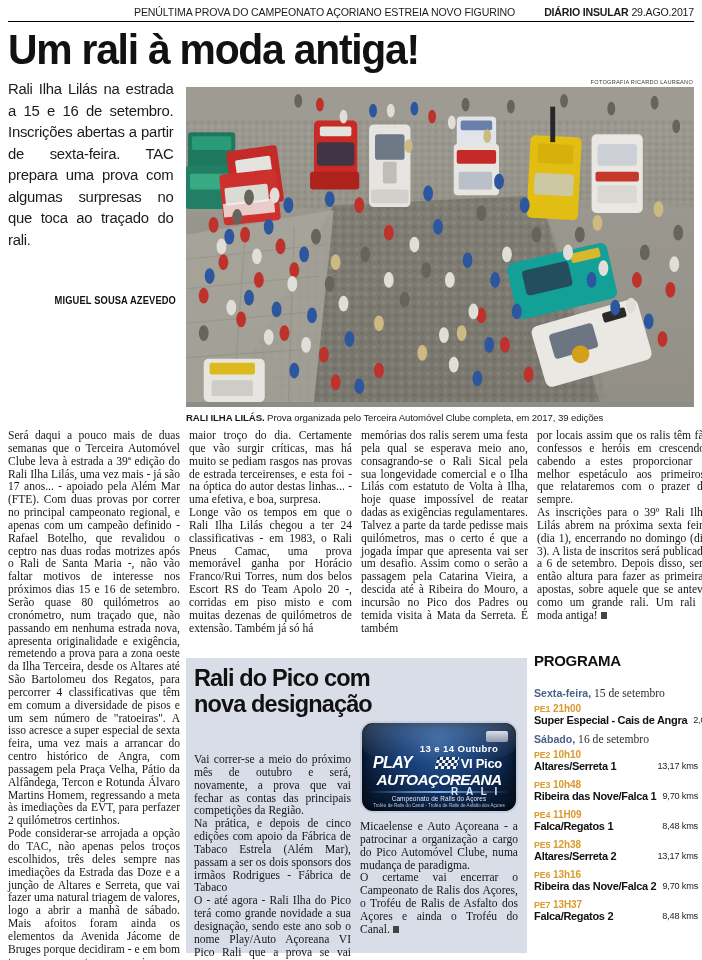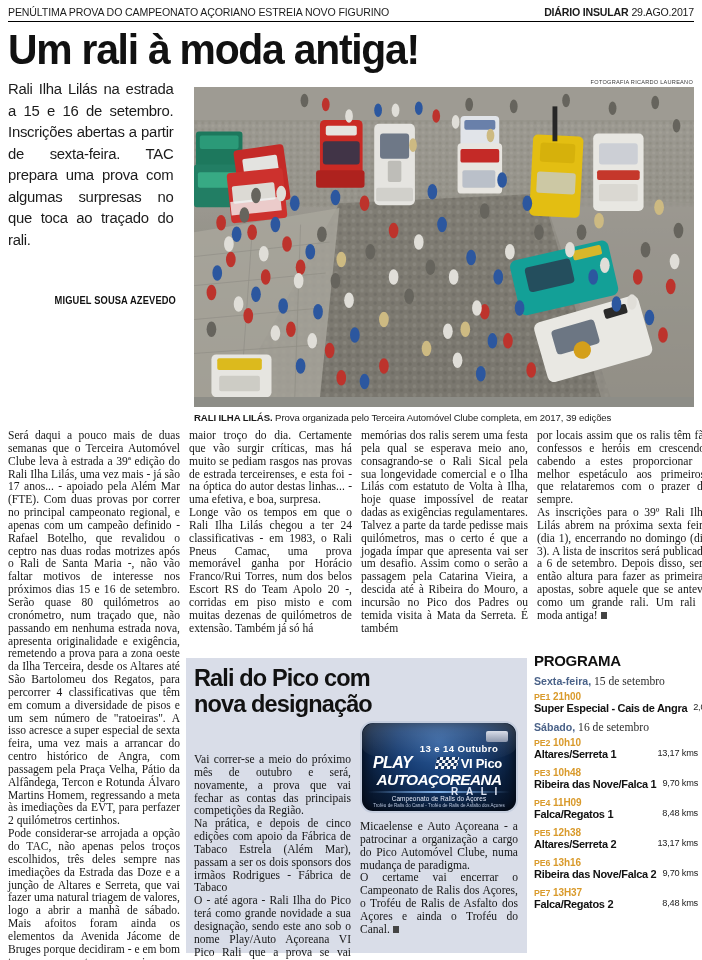--- a/index.html
+++ b/index.html
@@ -10,21 +10,21 @@
     background:#ffffff;
     font-family:"Liberation Serif", serif;
     color:#1a1a1a;
     position:relative;
     overflow:hidden;
   }
   .page { position:relative; width:702px; height:960px; padding:0 8px; }
 
   
   .masthead {
-    display:flex; align-items:baseline; justify-content:space-between;
+    display:flex; align-items:baseline; justify-content:flex-end;
     padding:6px 0 2px 0;
   }
   .kicker {
     font-family:"Liberation Sans", sans-serif;
     font-size:11.4px; letter-spacing:-0.15px;
     font-weight:400; color:#1c1c1c;
     transform:scaleX(0.93); transform-origin:left center;
     white-space:nowrap;
   }
   .paperinfo { white-space:nowrap; font-family:"Liberation Sans", sans-serif; font-size:10.6px; }
@@ -38,21 +38,21 @@
     font-weight:bold;
     font-size:43px;
     line-height:46px;
     letter-spacing:-1.3px;
     margin:4px 0 6px 0;
     color:#111;
     transform:scaleX(0.95); transform-origin:left center;
   }
 
   
-  .upper { display:flex; gap:8px; }
+  .upper { display:flex; gap:0; }
   .lede-col { width:178px; flex:0 0 178px; padding-right:10px; }
   .lede {
     font-family:"Liberation Sans", sans-serif;
     font-size:15.1px; line-height:21.5px;
     text-align:justify; color:#1b1b1b; letter-spacing:-0.25px;
     transform:scaleX(0.985); transform-origin:left top;
   }
   .byline {
     font-family:"Liberation Sans", sans-serif;
     font-weight:bold; font-size:10.6px; letter-spacing:0.15px;
@@ -185,35 +185,35 @@
     position:absolute; left:6px; right:6px; top:68px; height:2px;
     background:linear-gradient(90deg, rgba(110,160,230,0), #7fb0e8, rgba(110,160,230,0));
   }
 
   
   .programa {
     position:absolute; left:534px; top:652px; width:164px;
   }
   .prog-title {
     font-family:"Liberation Sans", sans-serif; font-weight:bold;
-    font-size:15px; letter-spacing:-0.3px; color:#111; margin-bottom:6px;
+    font-size:15px; letter-spacing:-0.3px; color:#111; margin-bottom:18px;
   }
   .prog-day {
     font-family:"Liberation Serif", serif;
     font-size:11.6px; color:#5b6f91; margin:6px 0 3px 0;
   }
   .prog-day b { font-family:"Liberation Sans", sans-serif; font-weight:bold; font-size:10.6px; color:#4a6288; }
   .prog-day .dtext { color:#2d2d2d; }
   .prog-item { margin-bottom:7px; }
   .prog-pe {
     font-family:"Liberation Sans", sans-serif; font-weight:bold;
     font-size:10px; color:#d99a2b; letter-spacing:-0.1px;
   }
   .prog-pe .num { font-size:8.8px; }
-  .prog-row { display:flex; align-items:flex-start; justify-content:space-between; gap:6px; }
+  .prog-row { display:flex; align-items:center; justify-content:space-between; gap:6px; }
   .prog-name {
     font-family:"Liberation Sans", sans-serif; font-weight:bold;
     font-size:11px; color:#111; letter-spacing:-0.3px; white-space:nowrap;
   }
   .prog-km {
     font-family:"Liberation Sans", sans-serif;
     font-size:9.2px; color:#222; white-space:nowrap; letter-spacing:-0.2px;
   }
   .endmark { display:inline-block; width:6px; height:7px; background:#444; margin-left:3px;
     vertical-align:baseline; }

